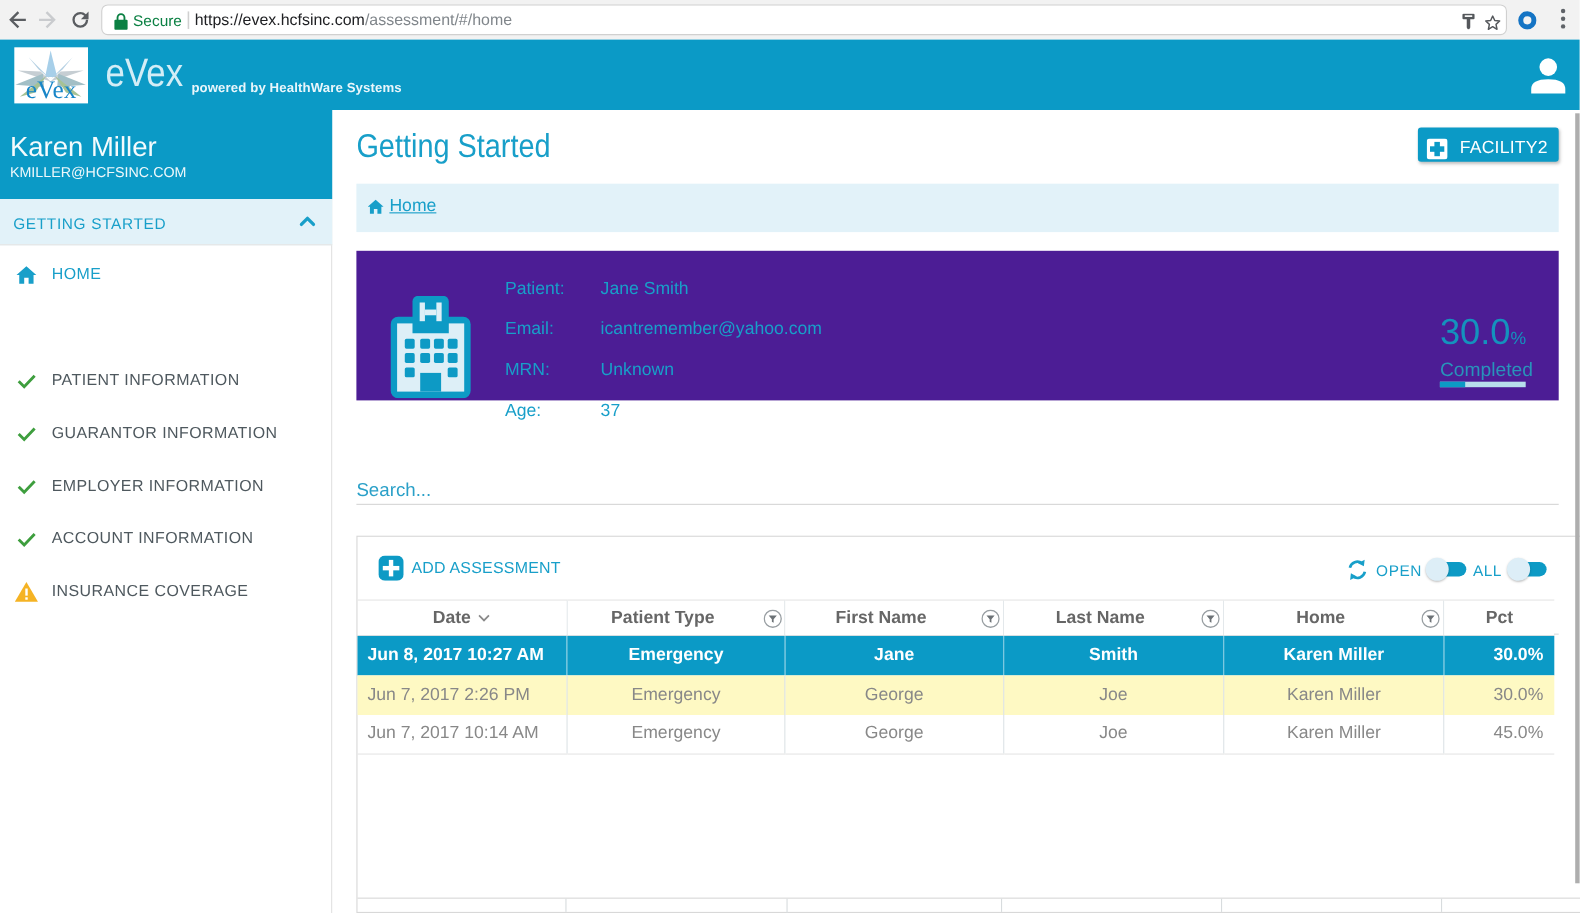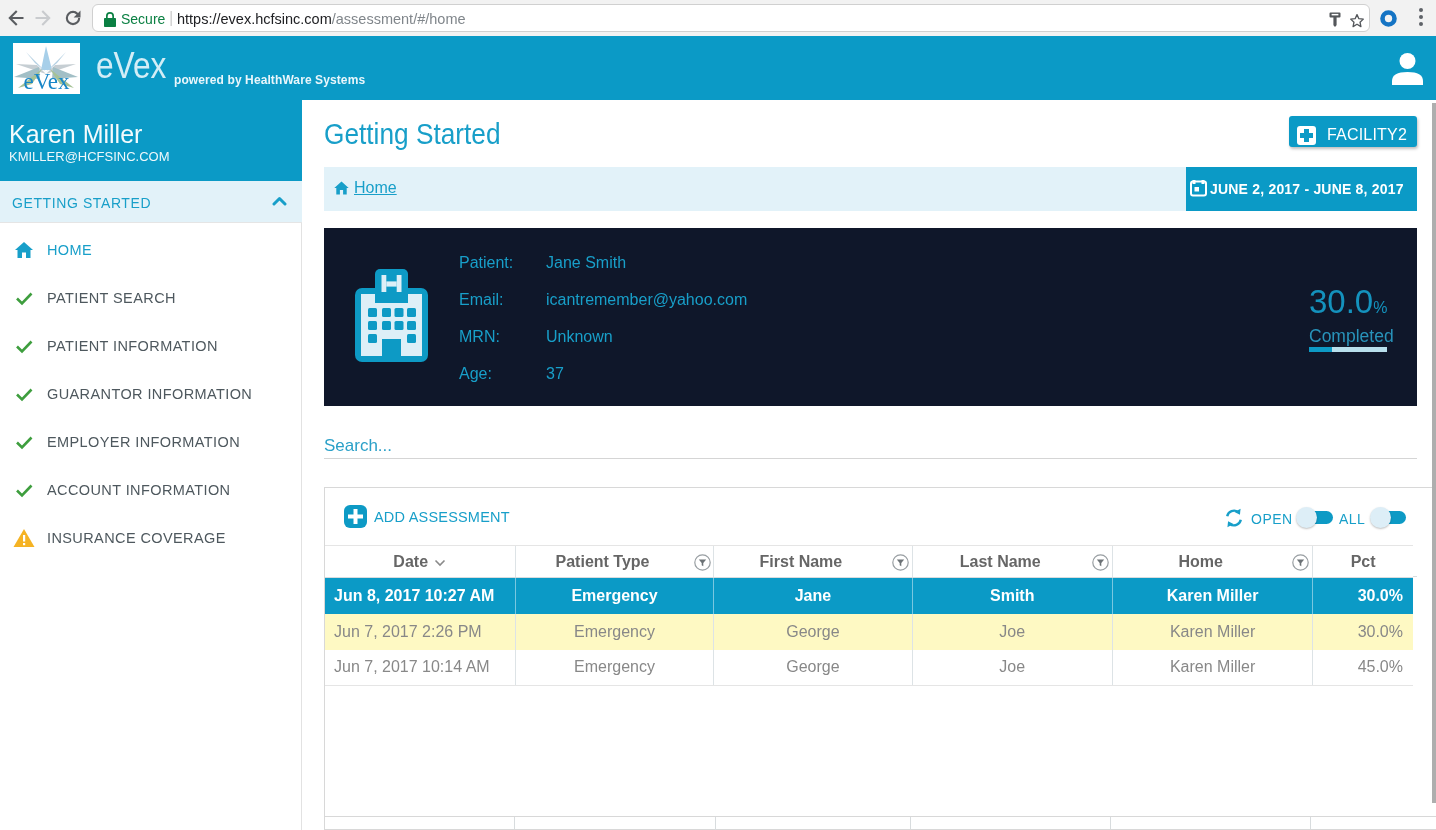--- a/index.html
+++ b/index.html
@@ -31,21 +31,21 @@
 
 #main { position:absolute; left:303px; top:100px; width:1126px; height:730px; background:#fff; }
 h1.title { position:absolute; left:21px; top:17px; font-size:30px; font-weight:400; color:#189fc9; transform:scaleX(0.875); transform-origin:left top; white-space:nowrap; }
 #fac2 { position:absolute; left:986px; top:16px; width:128px; height:31px; background:#0b9ac6; border-radius:3px; box-shadow:1px 2px 3px rgba(0,0,0,0.25); color:#fff; }
 #fac2 .lbl { position:absolute; left:38px; top:10px; font-size:16px; letter-spacing:0.2px; }
 #crumb { position:absolute; left:21px; top:67px; width:1093px; height:44px; background:#e2f2f9; }
 #crumb a { position:absolute; left:30px; top:12px; color:#189fc9; font-size:16px; text-decoration:underline; }
 #datebtn { position:absolute; right:0; top:0; width:231px; height:44px; background:#0b9ac6; color:#fff; }
 #datebtn .lbl { position:absolute; left:24px; top:14px; font-size:14px; font-weight:700; letter-spacing:0.2px; }
 
-#pcard { position:absolute; left:21px; top:128px; width:1093px; height:178px; background:#0f172a; }
+#pcard { position:absolute; left:21px; top:128px; width:1093px; height:136px; background:#4c1d95; }
 .plabel { position:absolute; left:135px; color:#189fc9; font-size:16px; }
 .pvalue { position:absolute; left:222px; color:#189fc9; font-size:16px; }
 #pct { position:absolute; left:985px; top:59px; width:78px; text-align:center; color:#1492bd; }
 
 #search { position:absolute; left:21px; top:336px; width:1093px; height:23px; border-bottom:1px solid #d5d5d5; color:#2aa0c8; font-size:17px; }
 
 #grid { position:absolute; left:21px; top:387px; width:1220px; height:343px; border:1px solid #d8d8d8; background:#fff; }
 #gtoolbar { position:absolute; left:0; top:0; width:100%; height:57px; }
 #addass { position:absolute; left:19px; top:17px; }
 #addass .lbl { position:absolute; left:30px; top:4px; font-size:14.5px; color:#189fc9; letter-spacing:0.2px; white-space:nowrap; }
@@ -130,26 +130,20 @@
     <svg style="position:absolute;right:15px;top:14px" width="15" height="12" viewBox="0 0 15 12">
         <path d="M2 9 L7.5 3.5 L13 9" fill="none" stroke="#189fc9" stroke-width="3" stroke-linecap="round" stroke-linejoin="round"></path>
       </svg>
   </div>
   <div class="mitem home" style="top:126px">
     <svg class="ico" viewBox="0 0 20 20">
         <path d="M10 2 L19 10 H16.5 V18 H12 V12.5 H8 V18 H3.5 V10 H1 Z" fill="#189fc9"></path>
       </svg>
     <div class="txt">HOME</div>
   </div>
-  <div class="mitem" style="top:174px">
-    <svg class="ico" viewBox="0 0 20 20">
-        <path d="M3 10.5 L8 15.5 L17.5 5.5" fill="none" stroke="#3e9e3e" stroke-width="2.6"></path>
-      </svg>
-    <div class="txt">PATIENT SEARCH</div>
-  </div>
   <div class="mitem" style="top:222px">
     <svg class="ico" viewBox="0 0 20 20">
         <path d="M3 10.5 L8 15.5 L17.5 5.5" fill="none" stroke="#3e9e3e" stroke-width="2.6"></path>
       </svg>
     <div class="txt">PATIENT INFORMATION</div>
   </div>
   <div class="mitem" style="top:270px">
     <svg class="ico" viewBox="0 0 20 20">
         <path d="M3 10.5 L8 15.5 L17.5 5.5" fill="none" stroke="#3e9e3e" stroke-width="2.6"></path>
       </svg>
@@ -184,29 +178,20 @@
         <rect x="7" y="3" width="5" height="13" fill="#0b9ac6"></rect>
         <rect x="3" y="7" width="13" height="5" fill="#0b9ac6"></rect>
       </svg>
     <div class="lbl">FACILITY2</div>
   </div>
   <div id="crumb">
     <svg style="position:absolute;left:9px;top:13px" width="17" height="16" viewBox="0 0 20 20">
         <path d="M10 2 L19 10 H16.5 V18 H12 V12.5 H8 V18 H3.5 V10 H1 Z" fill="#189fc9"></path>
       </svg>
     <a>Home</a>
-    <div id="datebtn">
-      <svg style="position:absolute;left:4px;top:12px" width="17" height="18" viewBox="0 0 17 18">
-          <rect x="1" y="2.5" width="15" height="14" rx="2" fill="none" stroke="#fff" stroke-width="2"></rect>
-          <rect x="2.5" y="1" width="3" height="4" fill="#fff"></rect>
-          <rect x="11.5" y="1" width="3" height="4" fill="#fff"></rect>
-          <rect x="4.5" y="8" width="4.5" height="4.5" fill="#fff"></rect>
-        </svg>
-      <div class="lbl">JUNE 2, 2017 - JUNE 8, 2017</div>
-    </div>
   </div>
   <div id="pcard">
     <svg style="position:absolute;left:31px;top:41px" width="73" height="93" viewBox="0 0 73 93">
       <rect x="0" y="19" width="73" height="74" rx="7" fill="#0d9ac5"></rect>
       <rect x="6" y="25" width="61" height="62" fill="#ddeff7"></rect>
       <path d="M25 0 h23 a5 5 0 0 1 5 5 v29 h-33 V5 a5 5 0 0 1 5-5 z" fill="#0d9ac5"></path>
       <rect x="26.5" y="6" width="4.8" height="17" fill="#ddeff7"></rect>
       <rect x="41.7" y="6" width="4.8" height="17" fill="#ddeff7"></rect>
       <rect x="31.3" y="12.4" width="10.4" height="5.2" fill="#ddeff7"></rect>
       <g fill="#0d9ac5">

